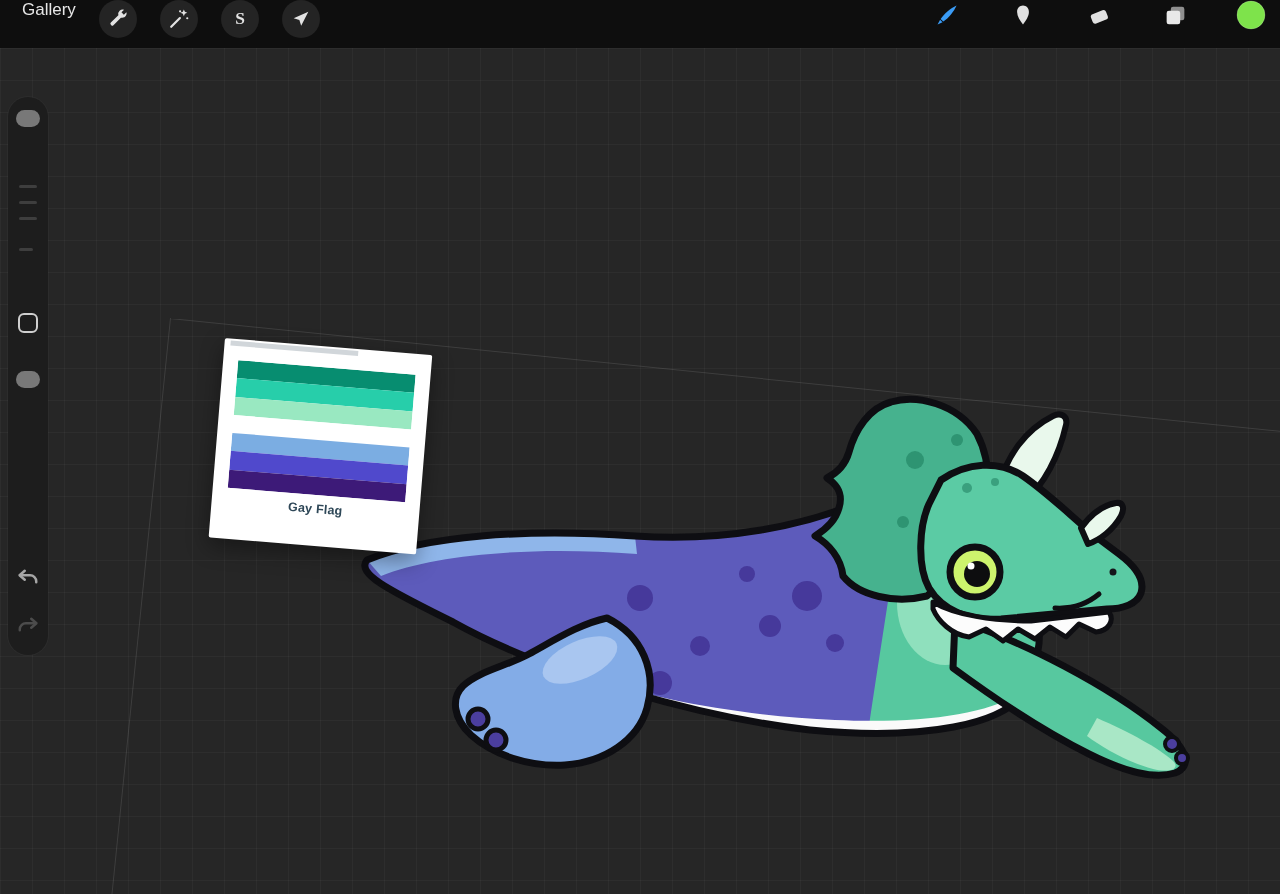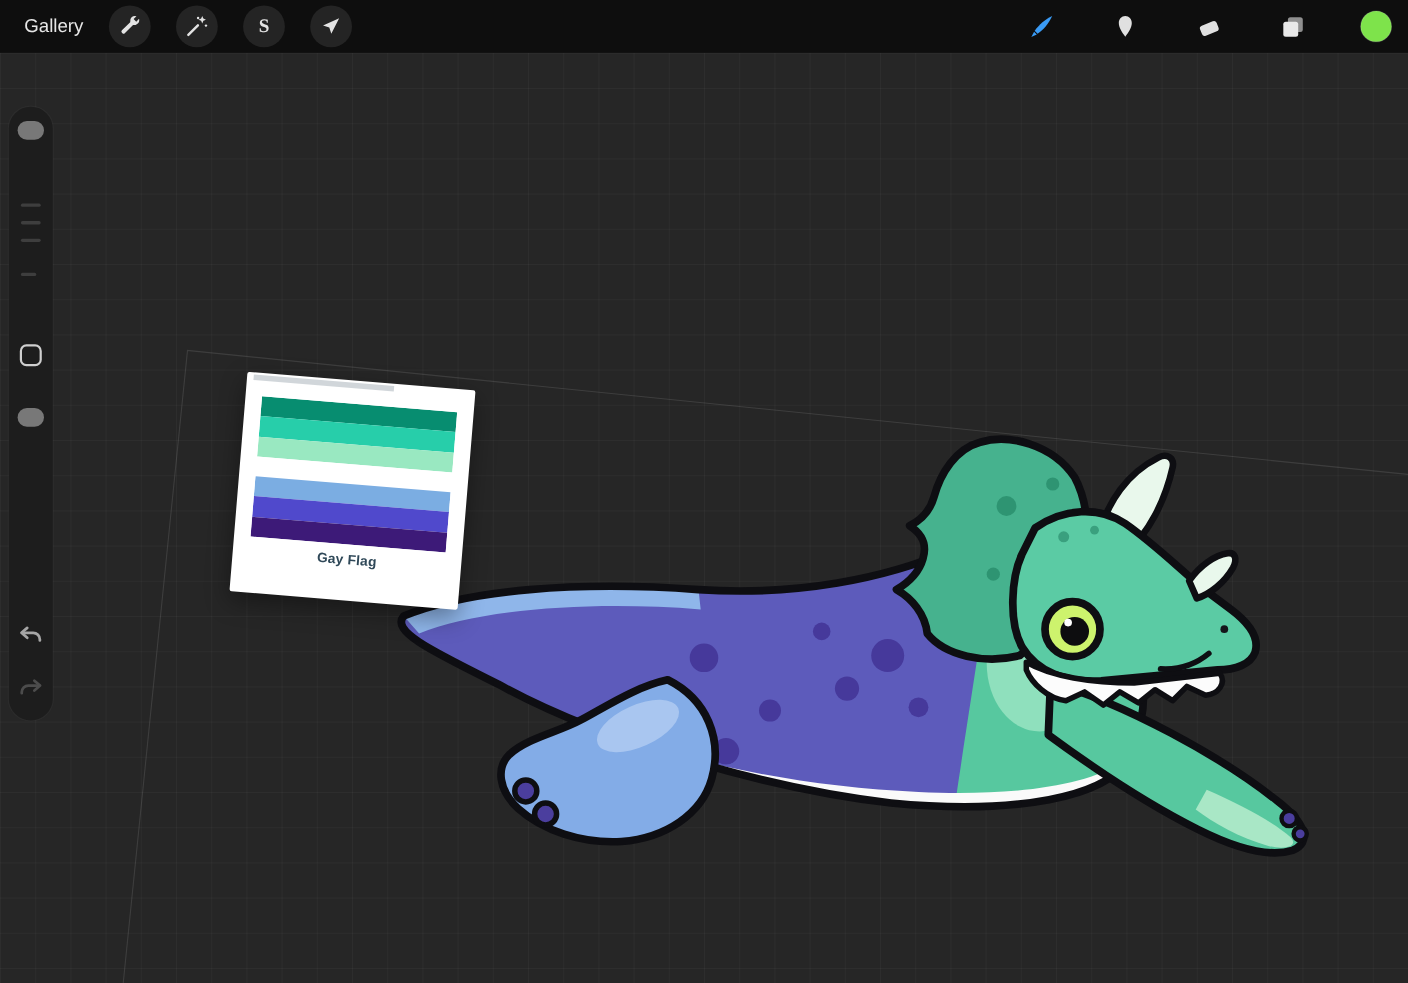--- a/index.html
+++ b/index.html
@@ -2,21 +2,21 @@
 <html><head>
 <meta charset="utf-8">
 <style>
   * { margin:0; padding:0; box-sizing:border-box; }
   html,body { width:1280px; height:894px; overflow:hidden; background:#262626;
     font-family:"Liberation Sans", sans-serif; }
 
   
   .topbar {
     position:absolute; left:0; top:0; width:1280px; height:48px;
-    background:#0e0e0e; display:flex; align-items:center; z-index:50;
+    background:#0e0e0e; display:flex; align-items:flex-start; z-index:50;
   }
   .gallery-label { color:#e6e6e6; font-size:17px; margin-left:22px; cursor:pointer; }
   .tool-circle {
     width:38px; height:38px; border-radius:50%; background:#242424;
     display:flex; align-items:center; justify-content:center; margin-left:23px; cursor:pointer;
   }
   .tool-circle:first-of-type { margin-left:19px; }
   .right-tools { margin-left:auto; display:flex; align-items:center; gap:46px; padding-right:14px; }
   .plain-tool { width:30px; height:30px; display:flex; align-items:center; justify-content:center; cursor:pointer; }
   .swatch-wrap { width:30px; height:30px; display:flex; align-items:center; justify-content:center; cursor:pointer; }

